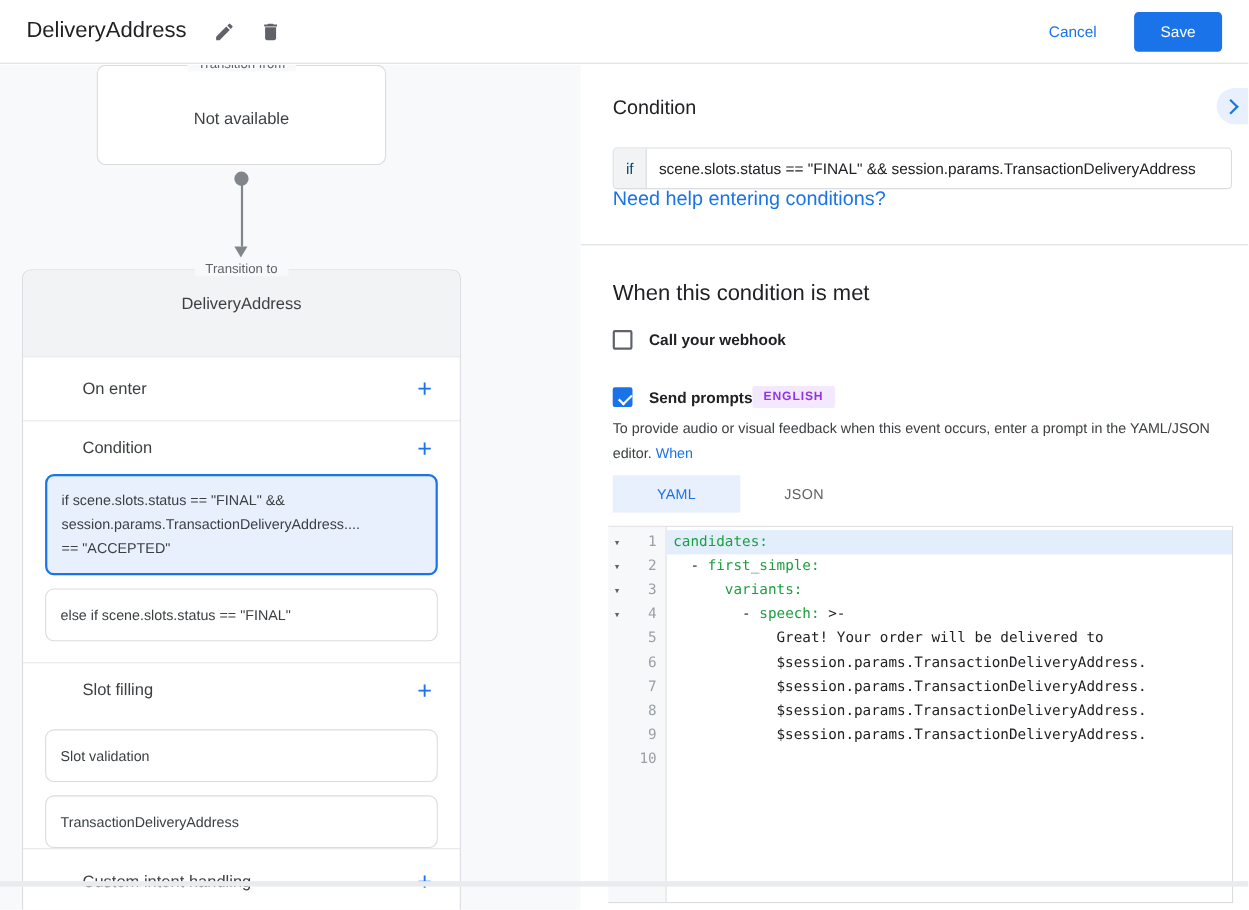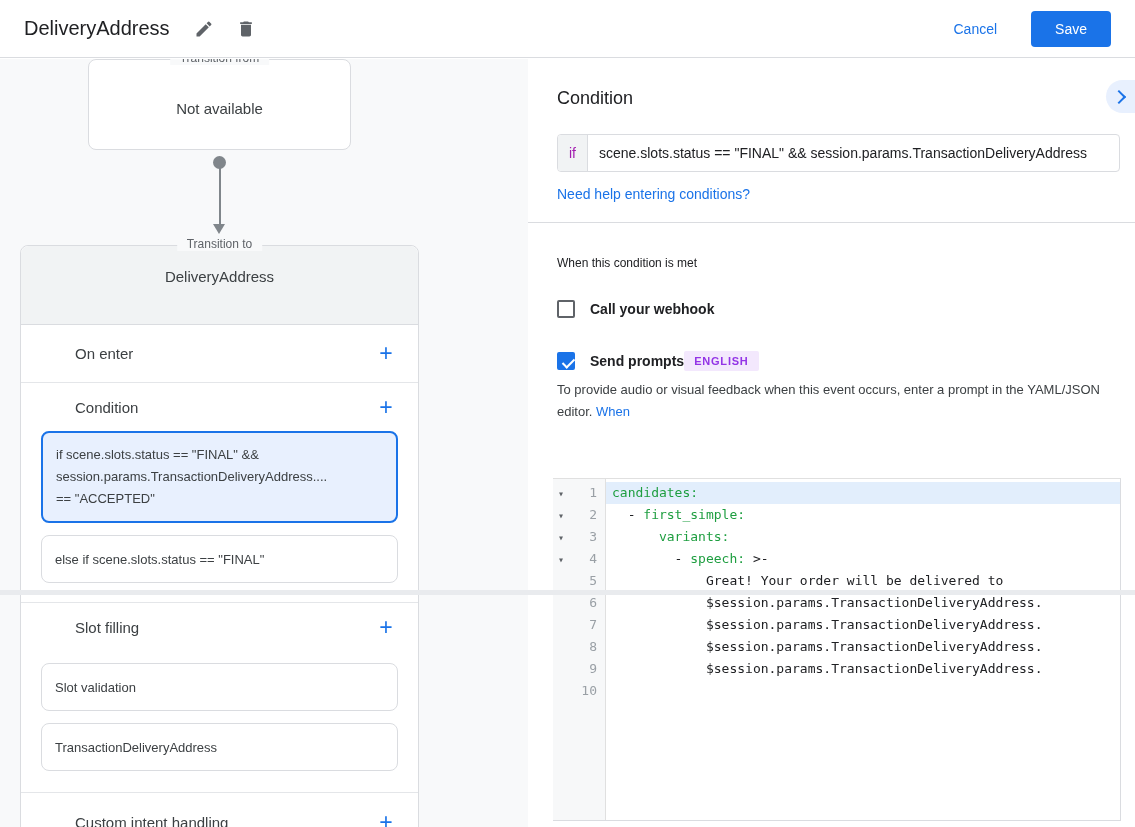--- a/index.html
+++ b/index.html
@@ -1,18 +1,18 @@
 <!DOCTYPE html>
 <html><head>
 <meta charset="utf-8">
 <style>
   * { margin:0; padding:0; box-sizing:border-box; }
   html,body { width:1135px; height:827px; overflow:hidden; background:#fff;
               font-family:"Liberation Sans", sans-serif; color:#202124; }
-  .app { position:relative; width:1135px; height:595px; background:#fff; }
+  .app { position:relative; width:1135px; height:806px; background:#fff; }
 
   
   .topbar { position:absolute; left:0; top:0; width:1135px; height:58px; background:#fff;
             border-bottom:1px solid #dadce0; display:flex; align-items:center; padding:0 24px; }
   .topbar .title { font-size:20px; color:#202124; margin-right:22px; }
   .icon-btn { width:24px; height:24px; margin-right:18px; display:flex; align-items:center;
               justify-content:center; cursor:pointer; }
   .icon-btn svg { fill:#5f6368; }
   .topbar .spacer { flex:1; }
   .link-btn { color:#1a73e8; font-size:14px; font-weight:500; margin-right:34px; cursor:pointer; }
@@ -52,43 +52,43 @@
 
   .section { padding:0 20px; border-bottom:1px solid #e4e6e9; }
   .sec-head { height:48px; display:flex; align-items:center; justify-content:space-between; }
   .cond-box { border:2px solid #1a73e8; background:#e8f0fe; border-radius:8px;
               padding:11px 13px; font-size:13px; color:#3c4043; line-height:22px; }
   .plain-box { border:1px solid #dadce0; background:#fff; border-radius:8px;
                padding:0 13px; font-size:13px; color:#3c4043; height:48px;
                display:flex; align-items:center; margin-top:12px; }
   .section.slots .plain-box:first-of-type { margin-top:0; }
   .pad-b19 { padding-bottom:19px; }
-  .pad-b21 { padding-bottom:21px; }
+  .pad-b21 { }
   .custom-row { border-bottom:none; }
 
   
   .right { position:absolute; left:528px; top:59px; width:607px; height:768px;
            background:#fff; overflow:hidden; }
   .panel-title { position:absolute; left:29px; top:29px; font-size:18px; color:#202124; }
   .collapse-btn { position:absolute; right:0; top:21px; width:29px; height:33px;
                   background:#e8f0fe; border-radius:17px 0 0 17px; display:flex;
                   align-items:center; justify-content:center; cursor:pointer; }
   .collapse-btn::after { content:""; width:8px; height:8px; border:solid #1a73e8;
                   border-width:2.5px 2.5px 0 0; transform:rotate(45deg); margin-left:-3px; }
 
   .if-row { position:absolute; left:29px; top:75px; width:563px; height:38px;
             border:1px solid #dadce0; border-radius:4px; display:flex; overflow:hidden; }
   .if-cell { width:30px; background:#f1f3f4; border-right:1px solid #dadce0; display:flex;
-             align-items:center; justify-content:center; font-size:14px; color:#a21caf; flex:none; }
+             align-items:center; justify-content:center; font-size:14px; color:#0c4a6e; flex:none; }
   .if-value { flex:1; display:flex; align-items:center; padding-left:11px; font-size:14px;
               color:#202124; white-space:nowrap; overflow:hidden; }
-  .help-cond { position:absolute; left:29px; top:127px; font-size:14px; color:#1a73e8; cursor:pointer; }
+  .help-cond { position:absolute; left:29px; top:111px; font-size:18px; color:#1a73e8; cursor:pointer; }
   .right-divider { position:absolute; left:0; right:0; top:163px; border-top:1px solid #dadce0; }
 
-  .when-title { position:absolute; left:29px; top:197px; font-size:12px; color:#202124; }
+  .when-title { position:absolute; left:29px; top:197px; font-size:20px; color:#202124; }
   .cb-row { position:absolute; left:29px; display:flex; align-items:center; }
   .cb { width:18px; height:18px; border:2px solid #5f6368; border-radius:2px; flex:none;
         position:relative; cursor:pointer; }
   .cb.checked { background:#1a73e8; border-color:#1a73e8; }
   .cb.checked::after { content:""; position:absolute; left:5.5px; top:1.5px; width:5px; height:10px;
         border:solid #fff; border-width:0 2px 2px 0; transform:rotate(45deg); }
   .cb-label { font-size:14px; font-weight:700; color:#202124; margin-left:15px; }
   .lang-badge { background:#f3e8fd; color:#9334e6; font-size:11px;
                 font-weight:700; letter-spacing:0.8px; padding:4px 10px; border-radius:2px; }
   .desc { position:absolute; left:29px; top:320px; width:568px; font-size:13px;
@@ -219,20 +219,24 @@
       <span class="cb checked"></span>
       <span class="cb-label">Send prompts</span>
       <span class="lang-badge">ENGLISH</span>
     </div>
 
     <div class="desc">
       <span>To provide audio or visual feedback when this event occurs, enter a prompt in the YAML/JSON editor.</span>
       <span class="help-link">When</span>
     </div>
 
+    <div class="tabs">
+      <div class="tab active">YAML</div>
+      <div class="tab">JSON</div>
+    </div>
 
     <div class="editor">
       <div class="gutter-bg"></div>
       <div class="lines">
         <div class="line">
           <span class="g"><span class="fold"></span><span>1</span></span>
           <span class="c hl"><span></span><span class="k">candidates:</span><span></span></span>
         </div>
         <div class="line">
           <span class="g"><span class="fold"></span><span>2</span></span>

